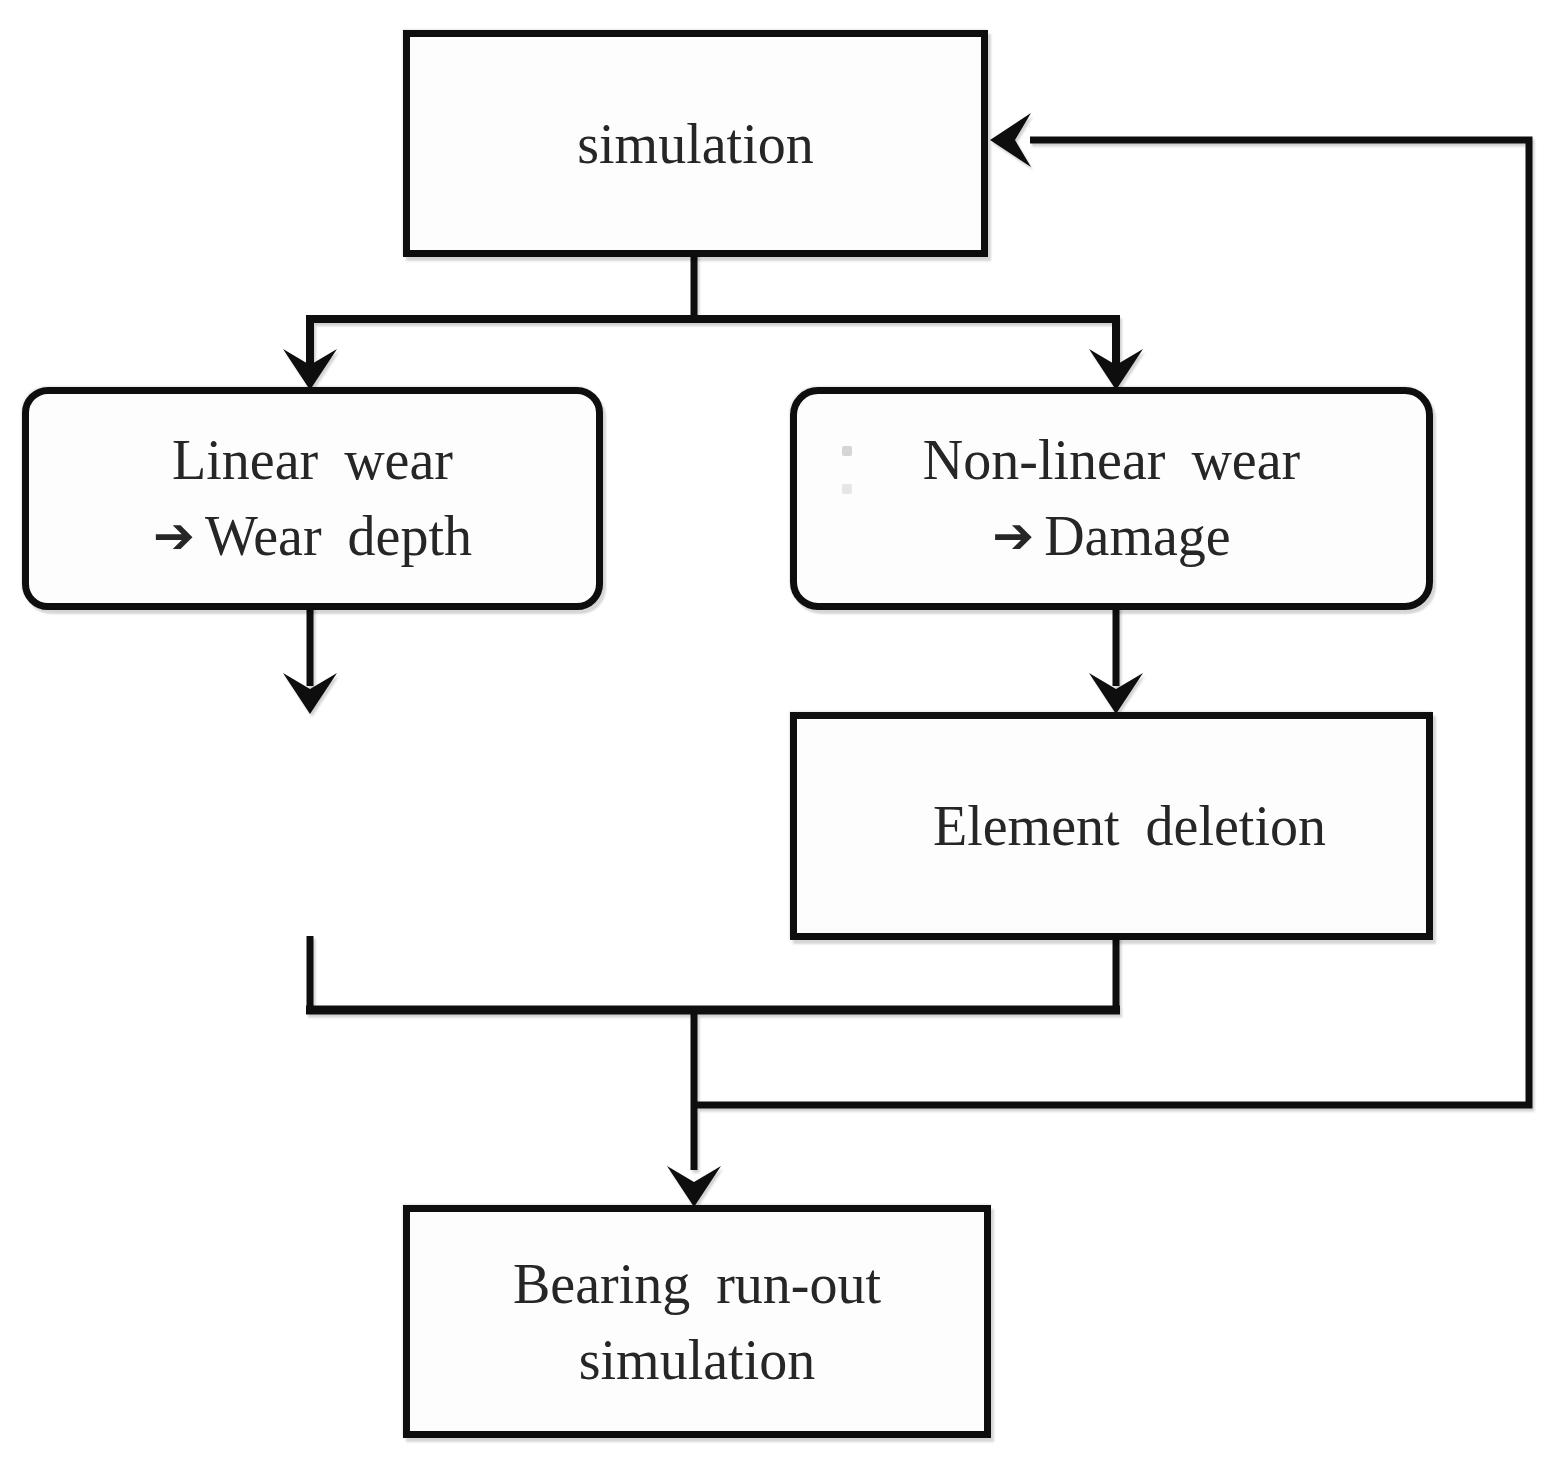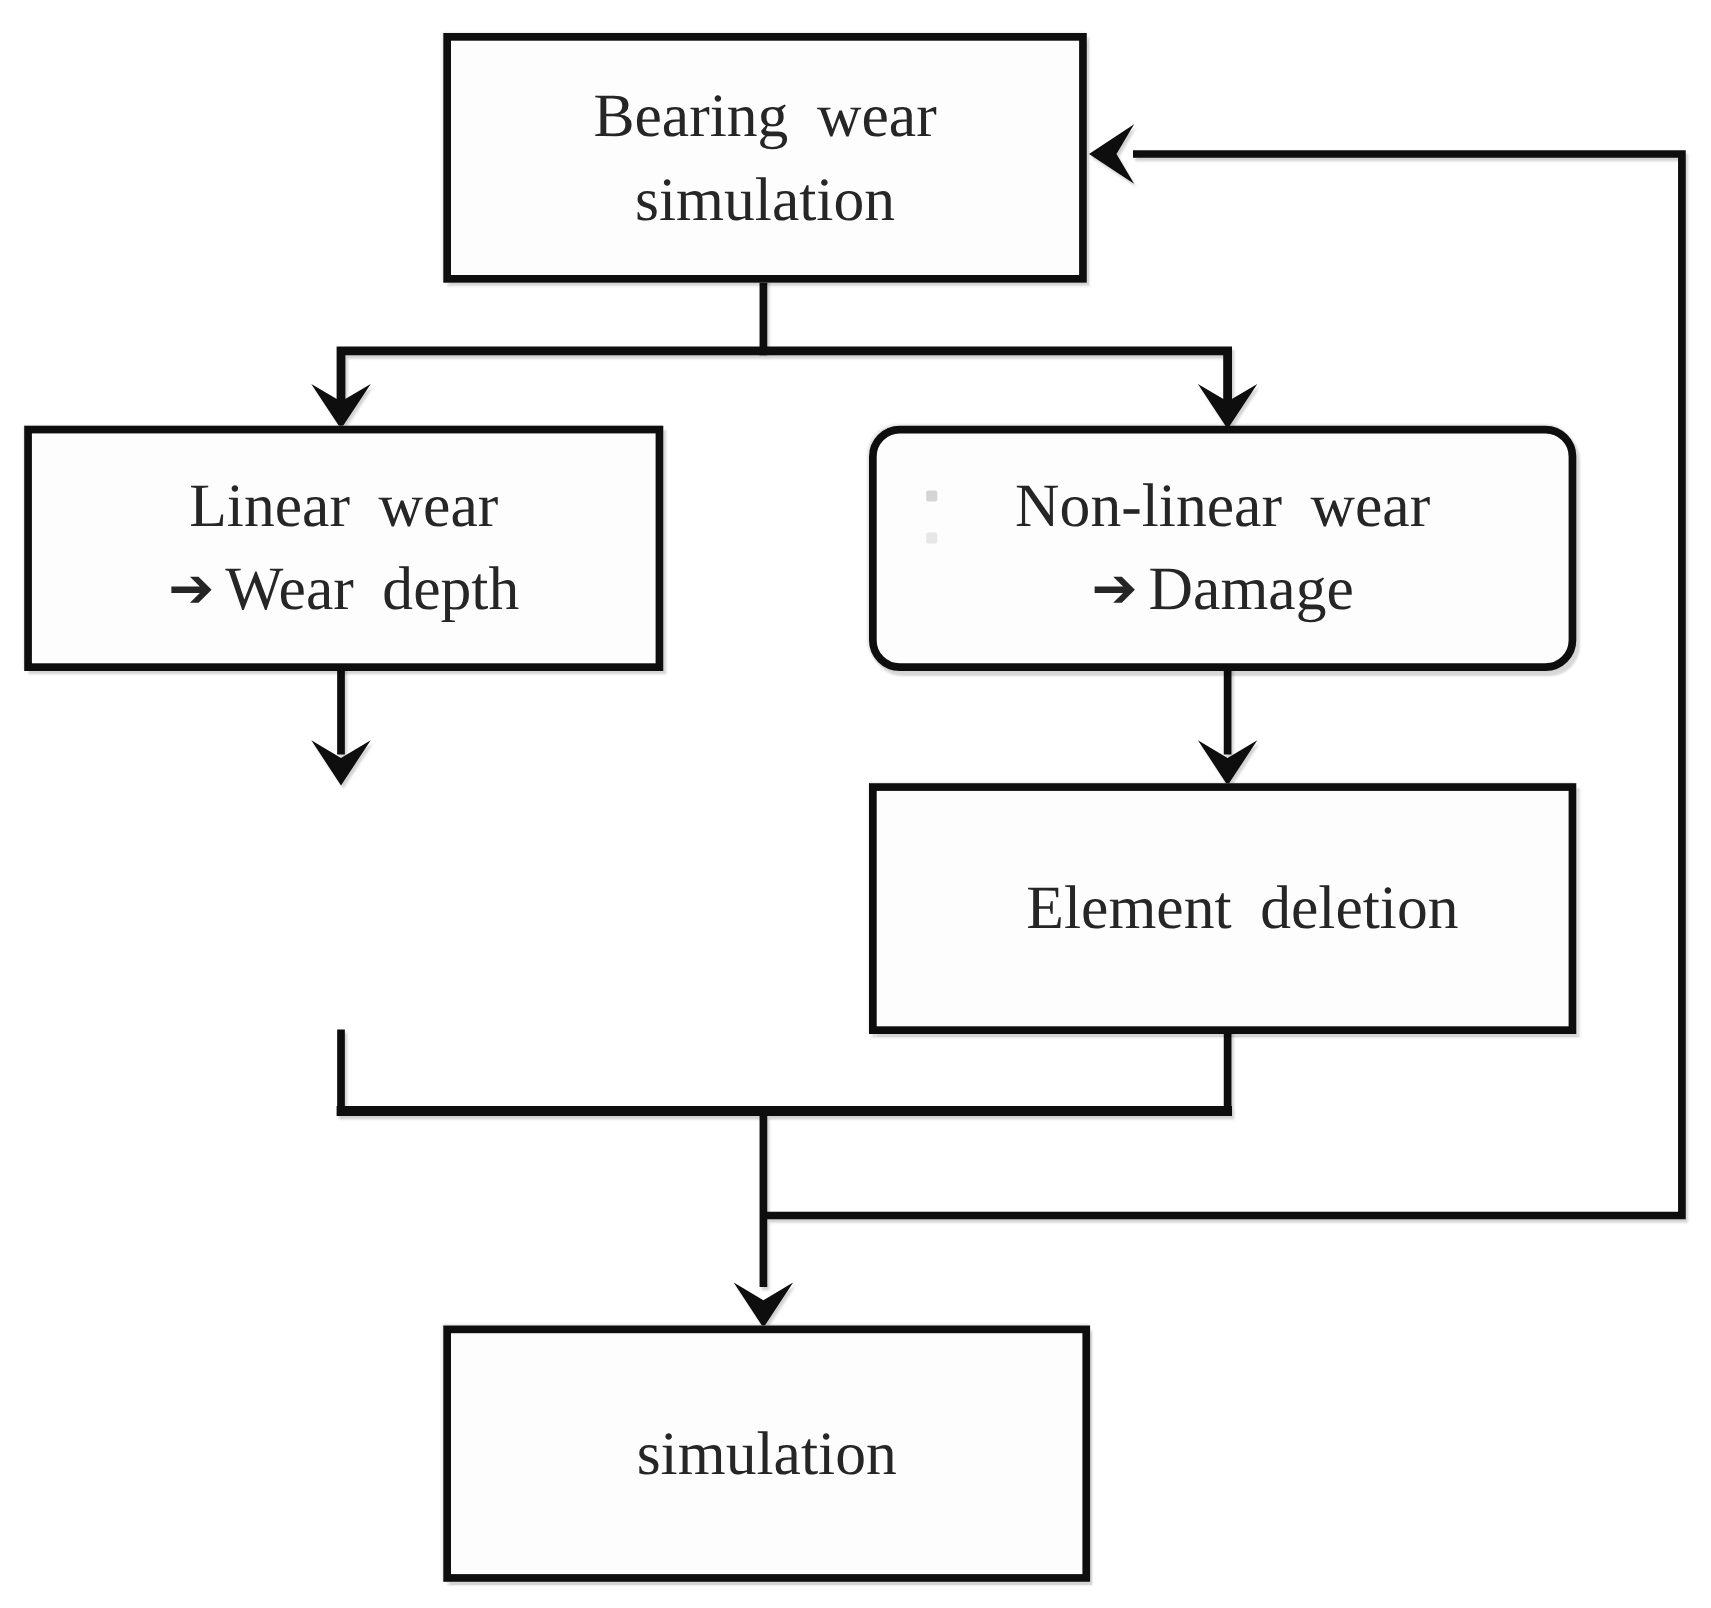--- a/index.html
+++ b/index.html
@@ -41,21 +41,21 @@
     align-items: center;
     justify-content: center;
     text-align: center;
     font-size: 56px;
     line-height: 76px;
     color: #262626;
     word-spacing: 12px;
     box-shadow: 3px 4px 2px rgba(0,0,0,0.16), -1px -1px 2px rgba(0,0,0,0.10);
   }
   .node-top      { left: 403px; top: 30px;   width: 585px; height: 227px; }
-  .node-linear   { left: 22px;  top: 387px;  width: 581px; height: 223px; }
+  .node-linear   { left: 22px;  top: 387px;  width: 581px; height: 223px; border-radius: 26px; }
   .node-nonlinear{ left: 790px; top: 387px;  width: 643px; height: 223px; border-radius: 28px; }
   .node-feature  { left: 22px;  top: 712px;  width: 581px; height: 228px; }
   .node-element  { left: 790px; top: 712px;  width: 643px; height: 228px; padding-left: 36px; }
   .node-bottom   { left: 403px; top: 1205px; width: 588px; height: 233px; }
   .nline {
     white-space: nowrap;
   }
   .arrow-glyph {
     font-family: "DejaVu Sans", sans-serif;
     font-size: 50px;
@@ -111,21 +111,20 @@
     <path d="M306 1010 H1120" stroke-width="9"></path>
 
     <path d="M694 1010 V1170" stroke-width="7"></path>
     <polygon points="694,1207 667,1166 694,1182 721,1166"></polygon>
 
     <path d="M694 1105 H1529 V140 H1030" stroke-width="7"></path>
     <polygon points="990,140 1031,113 1015,140 1031,167"></polygon>
   </svg>
 
   <div class="node node-top">
-    <div class="nline">Bearing wear</div>
     <div class="nline">simulation</div>
   </div>
 
   <div class="node node-linear">
     <div class="nline">Linear wear</div>
     <div class="nline">
       <span class="arrow-glyph">➔</span><span>Wear depth</span>
     </div>
   </div>
 
@@ -135,18 +134,19 @@
       <span class="arrow-glyph">➔</span><span>Damage</span>
     </div>
   </div>
 
 
   <div class="node node-element">
     <div class="nline">Element deletion</div>
   </div>
 
   <div class="node node-bottom">
+    <div class="nline">Bearing run-out</div>
     <div class="nline">simulation</div>
   </div>
 
   <div class="artifact-colon"></div>
 
 </div>
 
 </body></html>

